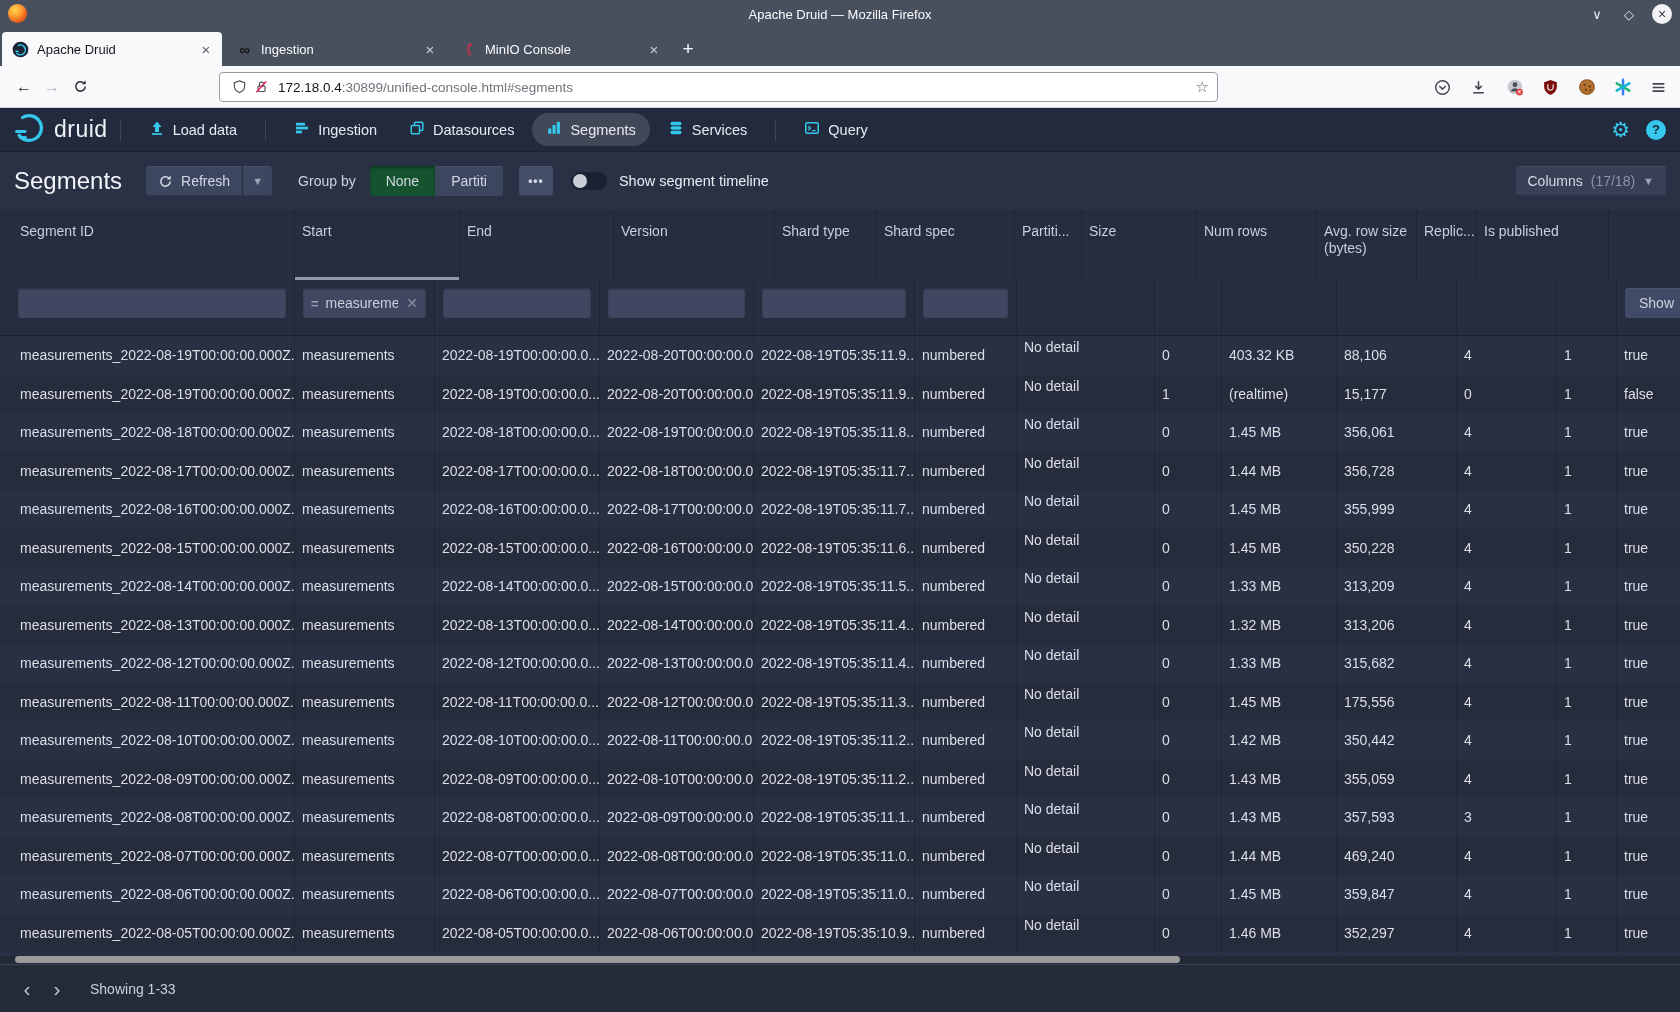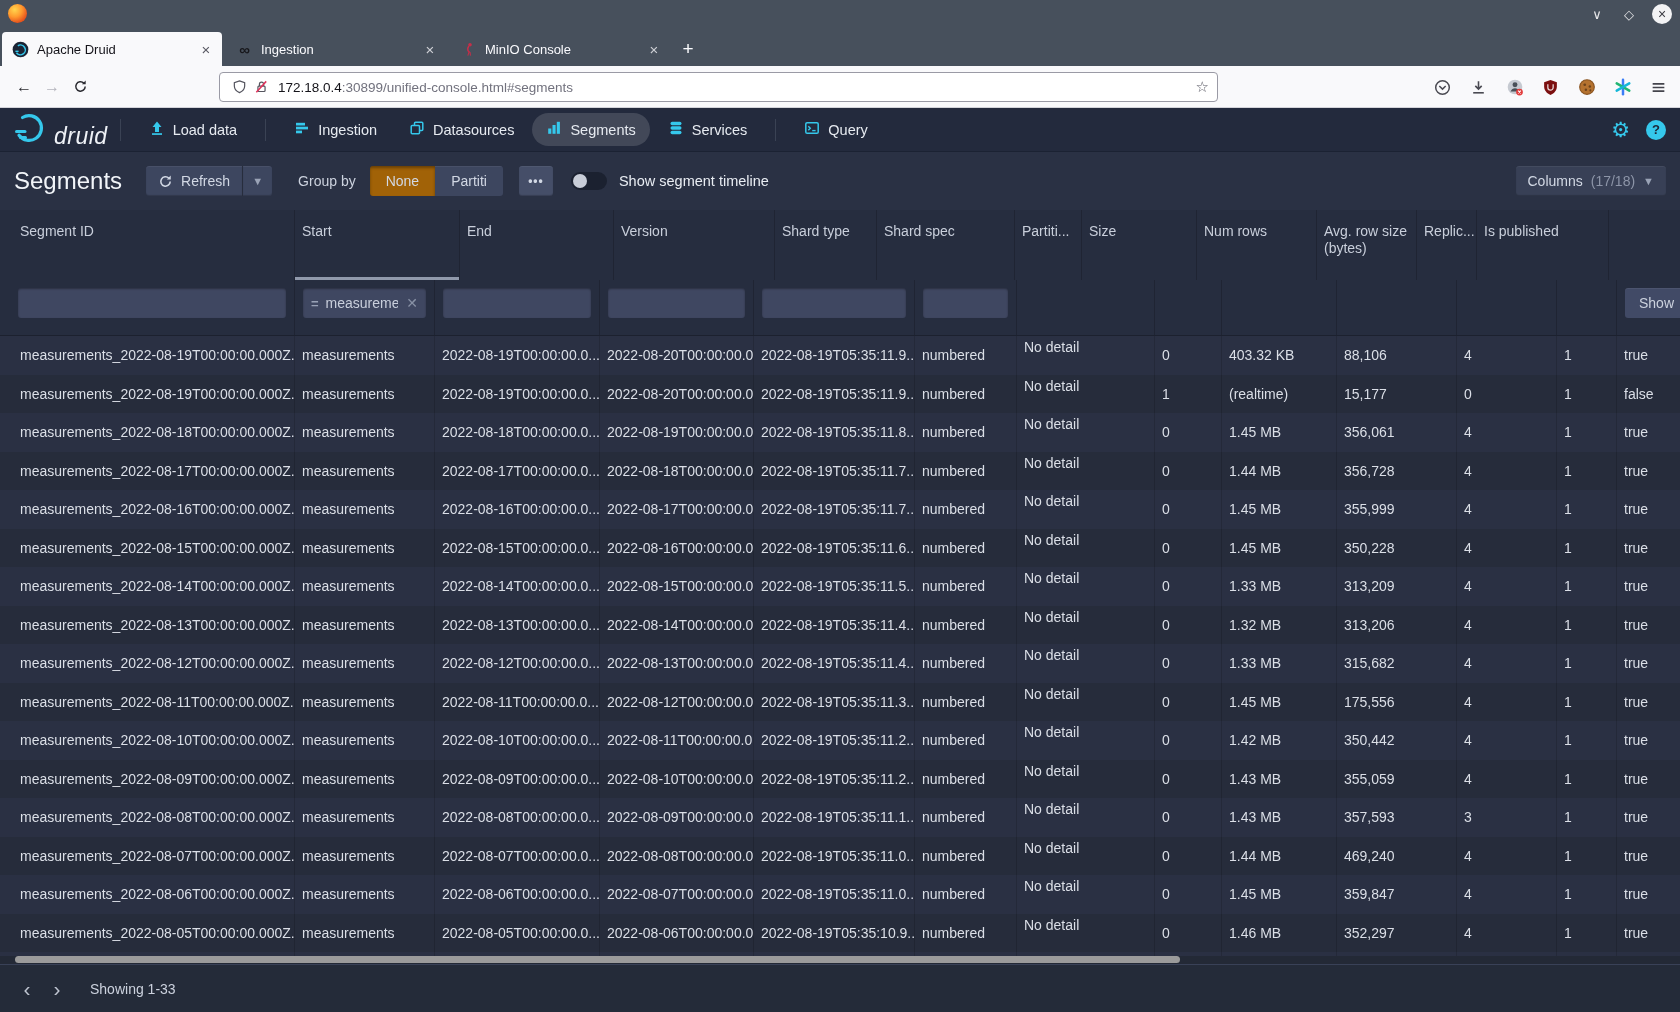--- a/index.html
+++ b/index.html
@@ -34,42 +34,42 @@
   .urlbar{position:absolute;left:219px;top:6px;width:999px;height:30px;background:#ffffff;border:1px solid #9a9aa5;border-radius:4px;display:flex;align-items:center;padding:0 8px;}
   .urlicon{width:22px;display:flex;align-items:center;justify-content:center;flex:none;}
   .urltext{flex:1;font-size:13.5px;color:#15141a;margin-left:6px;white-space:nowrap;overflow:hidden;}
   .urltext .dim{color:#72727e;}
   .star{flex:none;font-size:15px;color:#5b5b66;}
   .tool-icons{position:absolute;right:8px;top:6px;height:30px;display:flex;align-items:center;gap:9px;}
   .ticon{width:27px;height:27px;display:flex;align-items:center;justify-content:center;border-radius:4px;}
 
   
   .navbar{position:absolute;top:108px;left:0;width:1680px;height:44px;background:#232a3d;display:flex;align-items:center;border-bottom:1px solid #1b2233;}
-  .brand{display:flex;align-items:flex-end;margin-left:12px;font-style:italic;}
+  .brand{display:flex;align-items:center;margin-left:12px;}
   .brandname{color:#eef1f6;font-size:23px;font-weight:400;margin-left:6px;letter-spacing:.5px;}
   .navdiv{width:1px;height:22px;background:#3a4254;margin:0 12px;flex:none;}
   .navitem{display:flex;align-items:center;gap:8px;color:#e6eaf0;font-size:14.5px;padding:7px 14px;border-radius:17px;margin:0 2px;white-space:nowrap;}
   .navitem.active{background:rgba(255,255,255,.14);}
   .navitem svg{flex:none;}
   .nav-right{position:absolute;right:14px;display:flex;align-items:center;gap:16px;}
   .gear{color:#35c8ec;font-size:21px;line-height:1;}
   .help{width:20px;height:20px;border-radius:50%;background:#35c8ec;color:#1d2435;font-weight:bold;font-size:13px;display:flex;align-items:center;justify-content:center;}
 
   
   .controls{position:absolute;top:152px;left:0;width:1680px;height:58px;background:#2a3144;display:flex;align-items:center;}
   .page-title{color:#f2f5f9;font-size:24px;margin-left:14px;}
   .btn{height:30px;background:#3d465f;border-radius:3px;color:#d2d8e4;font-size:14px;display:flex;align-items:center;padding:0 12px;box-shadow:inset 0 -1px 1px rgba(0,0,0,.2), inset 0 1px 0 rgba(255,255,255,.06);}
   .splitbtn{display:flex;margin-left:24px;}
   .splitbtn .main{border-radius:3px 0 0 3px;gap:8px;}
   .splitbtn .caretpart{width:30px;border-radius:0 3px 3px 0;border-left:1px solid rgba(0,0,0,.35);display:flex;align-items:center;justify-content:center;padding:0;}
   .caret{color:#9aa3b6;font-size:11px;}
   .glabel{color:#ccd2de;font-size:14px;margin-left:26px;}
   .seg{display:flex;margin-left:14px;border-radius:3px;overflow:hidden;}
   .segbtn{height:30px;padding:0 16px;font-size:14px;color:#d2d8e4;background:#3d465f;display:flex;align-items:center;box-shadow:inset 0 1px 0 rgba(255,255,255,.06);}
-  .segbtn.active{background:#a16207;box-shadow:inset 0 2px 3px rgba(0,0,0,.35);}
+  .segbtn.active{background:#14532d;box-shadow:inset 0 2px 3px rgba(0,0,0,.35);}
   .morebtn{margin-left:16px;width:34px;justify-content:center;background:#454e68;letter-spacing:1px;font-weight:bold;font-size:12px;}
   .switch{margin-left:18px;width:36px;height:18px;border-radius:9px;background:#1b2130;position:relative;flex:none;}
   .knob{position:absolute;left:2px;top:2px;width:14px;height:14px;border-radius:50%;background:#c8cdd8;}
   .switchlabel{color:#e9edf3;font-size:14.5px;margin-left:12px;}
   .colsbtn{position:absolute;right:14px;gap:8px;background:#384056;}
   .colsbtn .dimcount{color:#8d95a8;}
 
   
   .thead{position:absolute;top:210px;left:0;width:1747px;height:70px;background:#262d3f;display:flex;}
   .th{flex:none;padding:13px 6px 0 7px;font-size:14px;line-height:17px;color:#c9cfdb;border-right:1px solid rgba(0,0,0,.18);overflow:hidden;}
@@ -98,20 +98,21 @@
   .pagebtn.prev{margin-left:12px;}
   .showing{color:#ccd2de;font-size:14px;margin-left:18px;}
 </style>
 </head>
 <body>
 
 <div class="screen">
 
   <div class="titlebar">
     <span class="fx-logo"></span>
+    <span class="win-title">Apache Druid — Mozilla Firefox</span>
     <span class="win-controls">
       <span class="wc">∨</span>
       <span class="wc">◇</span>
       <span class="wc close">×</span>
     </span>
   </div>
 
   <div class="tabbar">
     <div id="tabs" style="display:flex;align-items:flex-end;">
         <div class="tab active">

